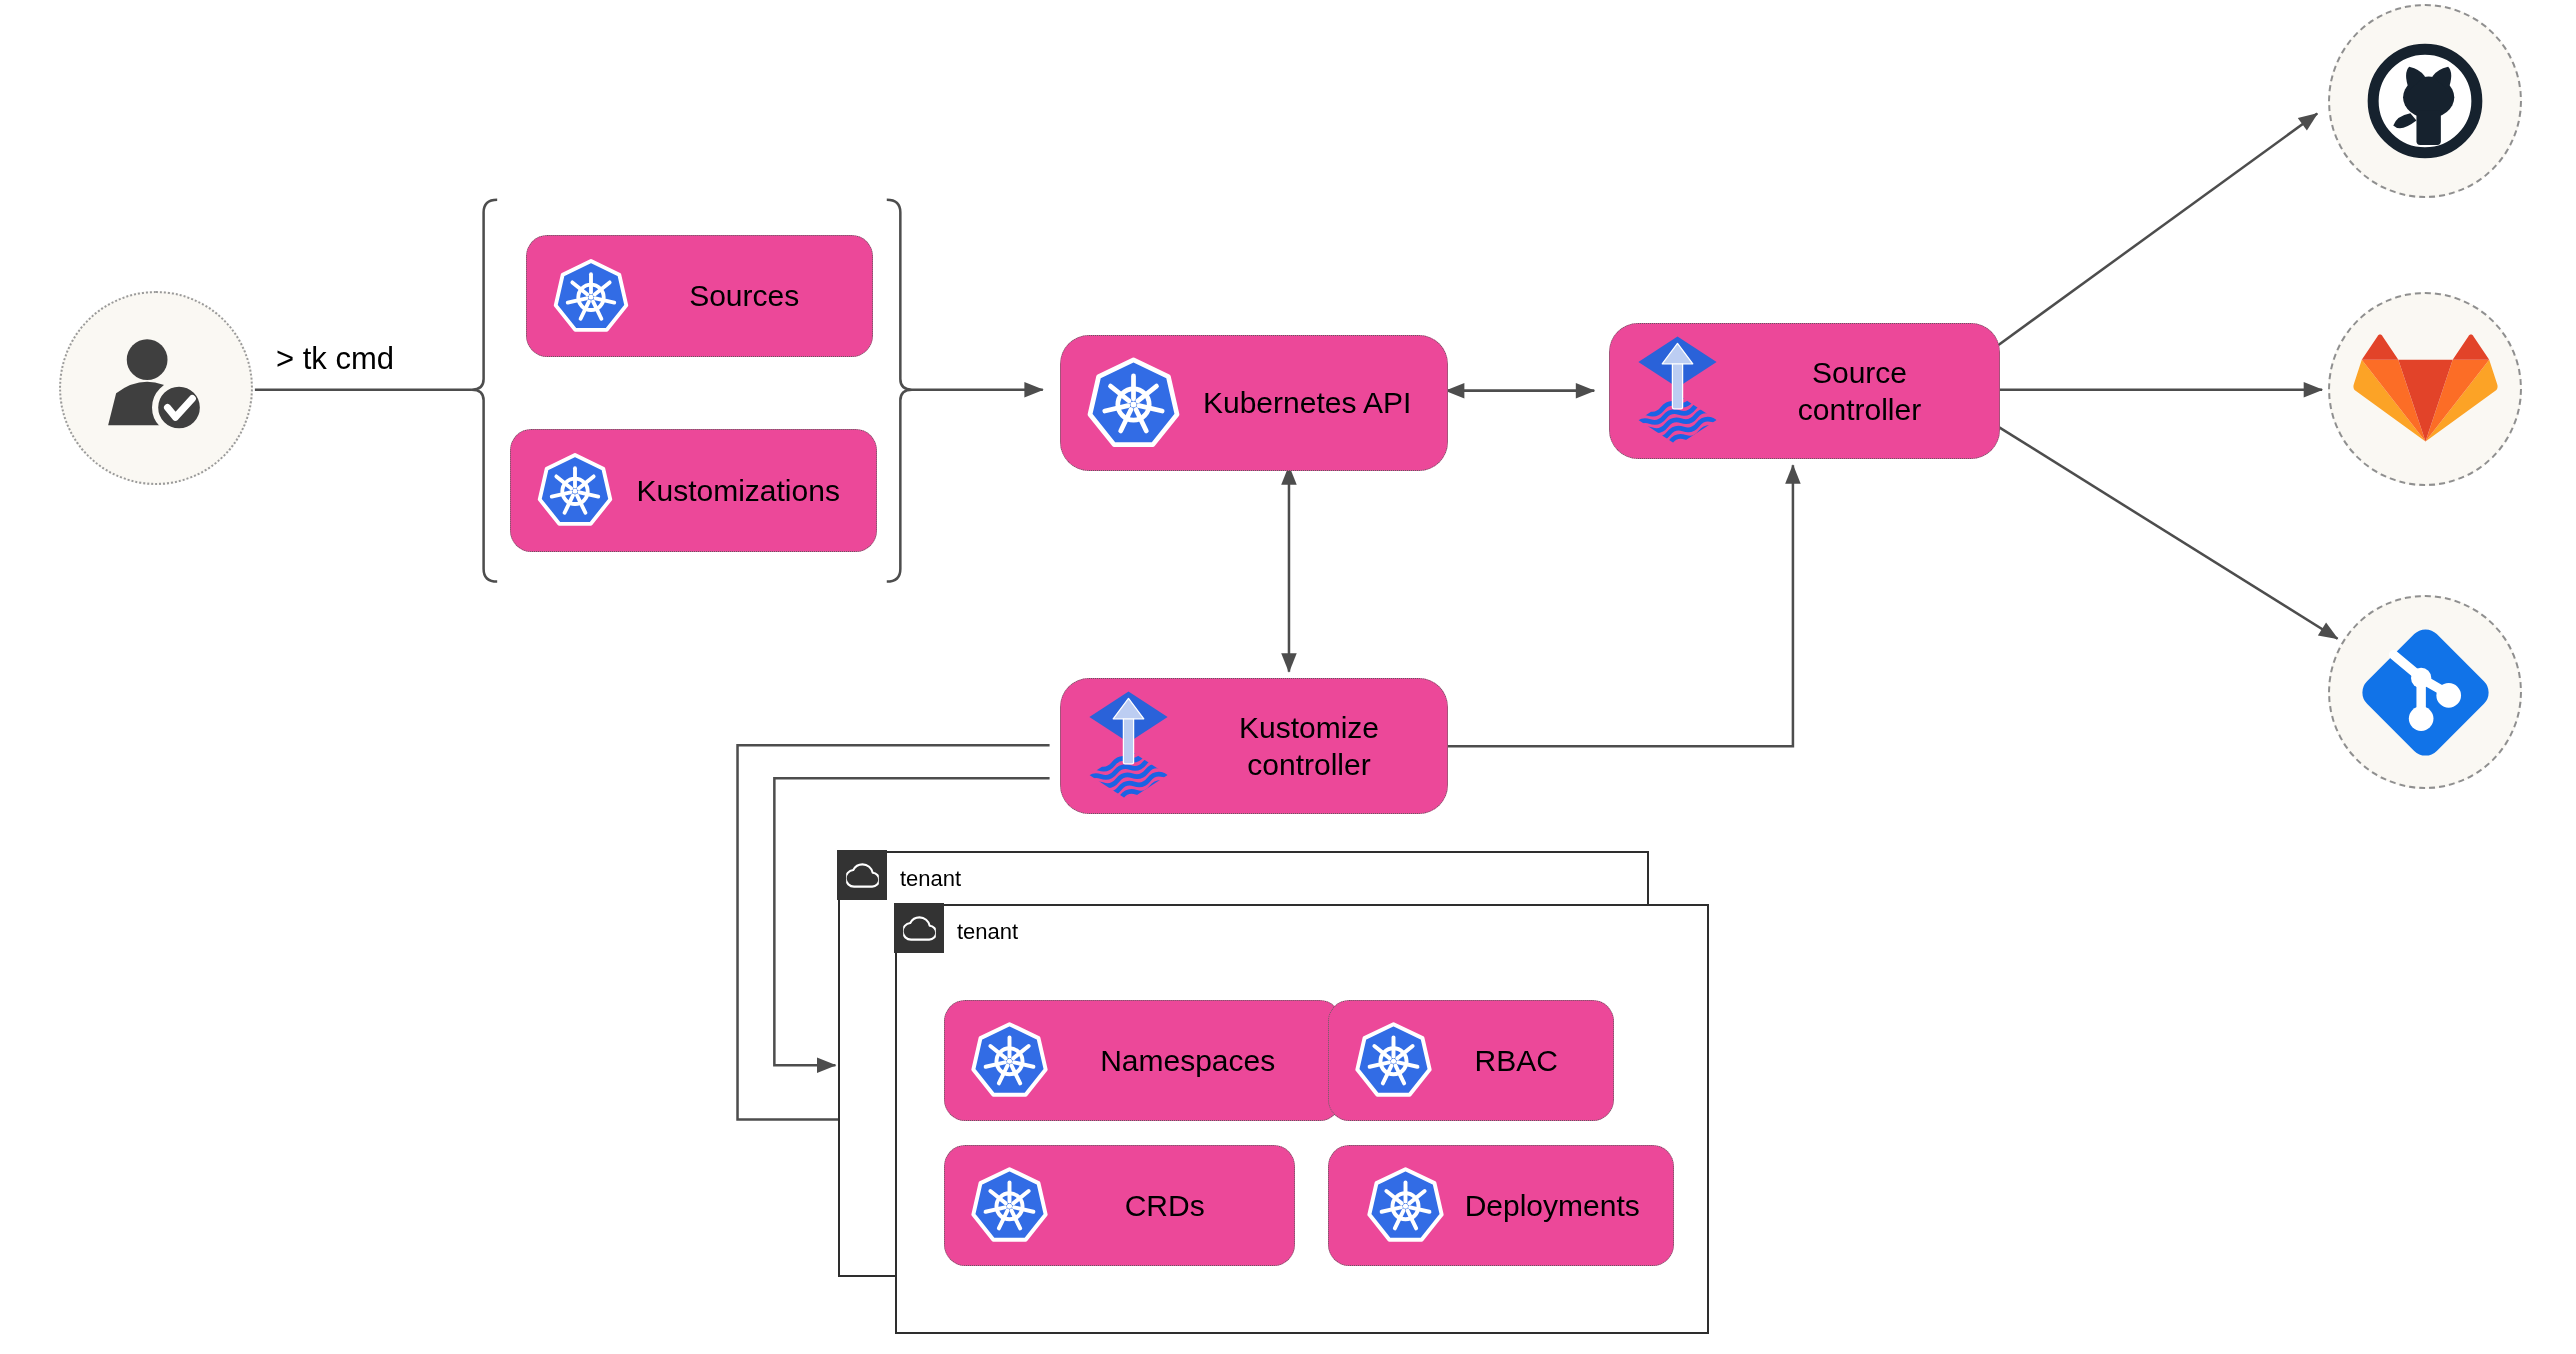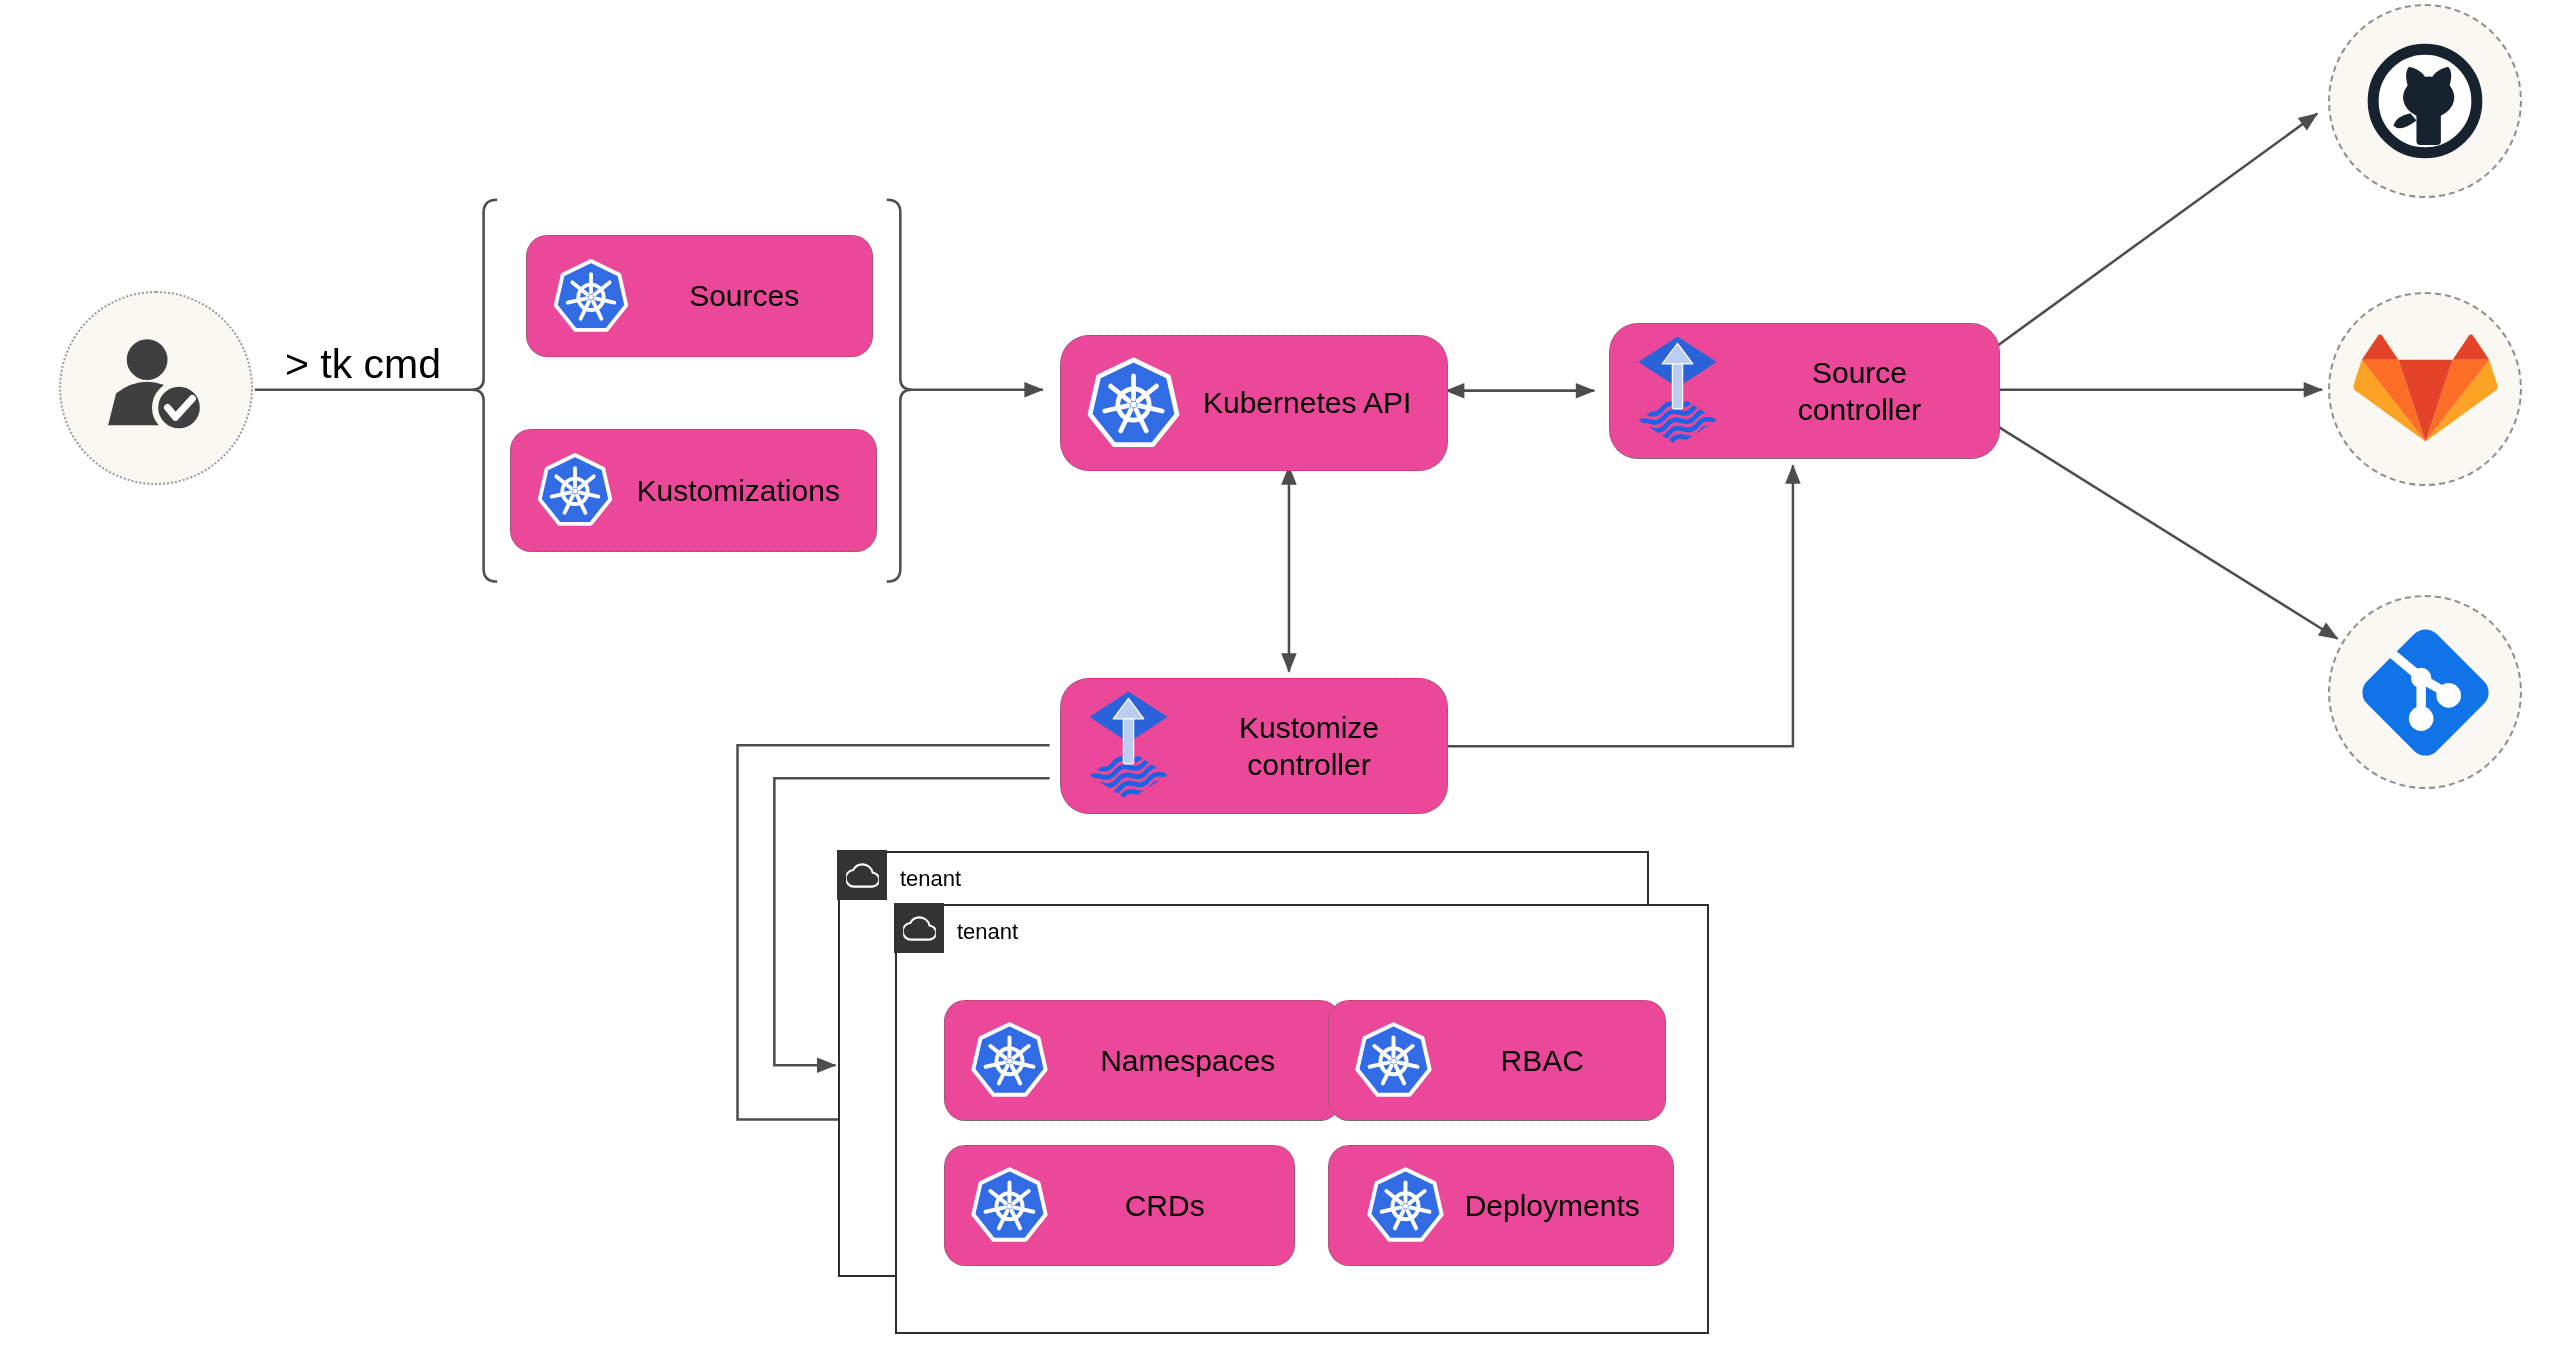--- a/index.html
+++ b/index.html
@@ -27,22 +27,22 @@
   
   .bigcircle{
     position:absolute;z-index:2;width:194px;height:194px;border-radius:50%;
     box-sizing:border-box;background:#faf8f3;
     display:flex;align-items:center;justify-content:center;
   }
   .bigcircle.dashed{border:2.9px dashed #8f8f8f;}
   .bigcircle.dotted{border:2.9px dotted #9a9a9a;}
 
   .cmd-label{
-    position:absolute;z-index:2;width:165px;text-align:right;
-    font-size:41px;
+    position:absolute;z-index:2;width:165px;text-align:left;
+    font-size:31px;
   }
 
   
   .container{
     position:absolute;z-index:2;box-sizing:border-box;
     background:#ffffff;border:2.9px solid #2e2e2e;
   }
   .container.front{z-index:3;}
   .container .tab{
     position:absolute;left:-2.9px;top:-2.9px;width:50px;height:50px;
@@ -234,21 +234,21 @@
       </svg>
   </div>
   <div class="container-label">tenant</div>
 
   <div class="chip" style="left:37px;top:94px;width:397px;height:121px;">
     <svg class="chip-icon" width="79" height="81" viewBox="0 0 82 84">
         <use href="#sym-k8s"></use>
       </svg>
     <div class="chip-label">Namespaces</div>
   </div>
-  <div class="chip" style="left:421px;top:94px;width:338px;height:121px;justify-content:flex-end;">
+  <div class="chip" style="left:421px;top:94px;width:286px;height:121px;justify-content:flex-end;">
     <svg class="chip-icon" width="79" height="81" viewBox="0 0 82 84">
         <use href="#sym-k8s"></use>
       </svg>
     <div class="chip-label">RBAC</div>
   </div>
   <div class="chip" style="left:37px;top:239px;width:351px;height:121px;">
     <svg class="chip-icon" width="79" height="81" viewBox="0 0 82 84">
         <use href="#sym-k8s"></use>
       </svg>
     <div class="chip-label">CRDs</div>

